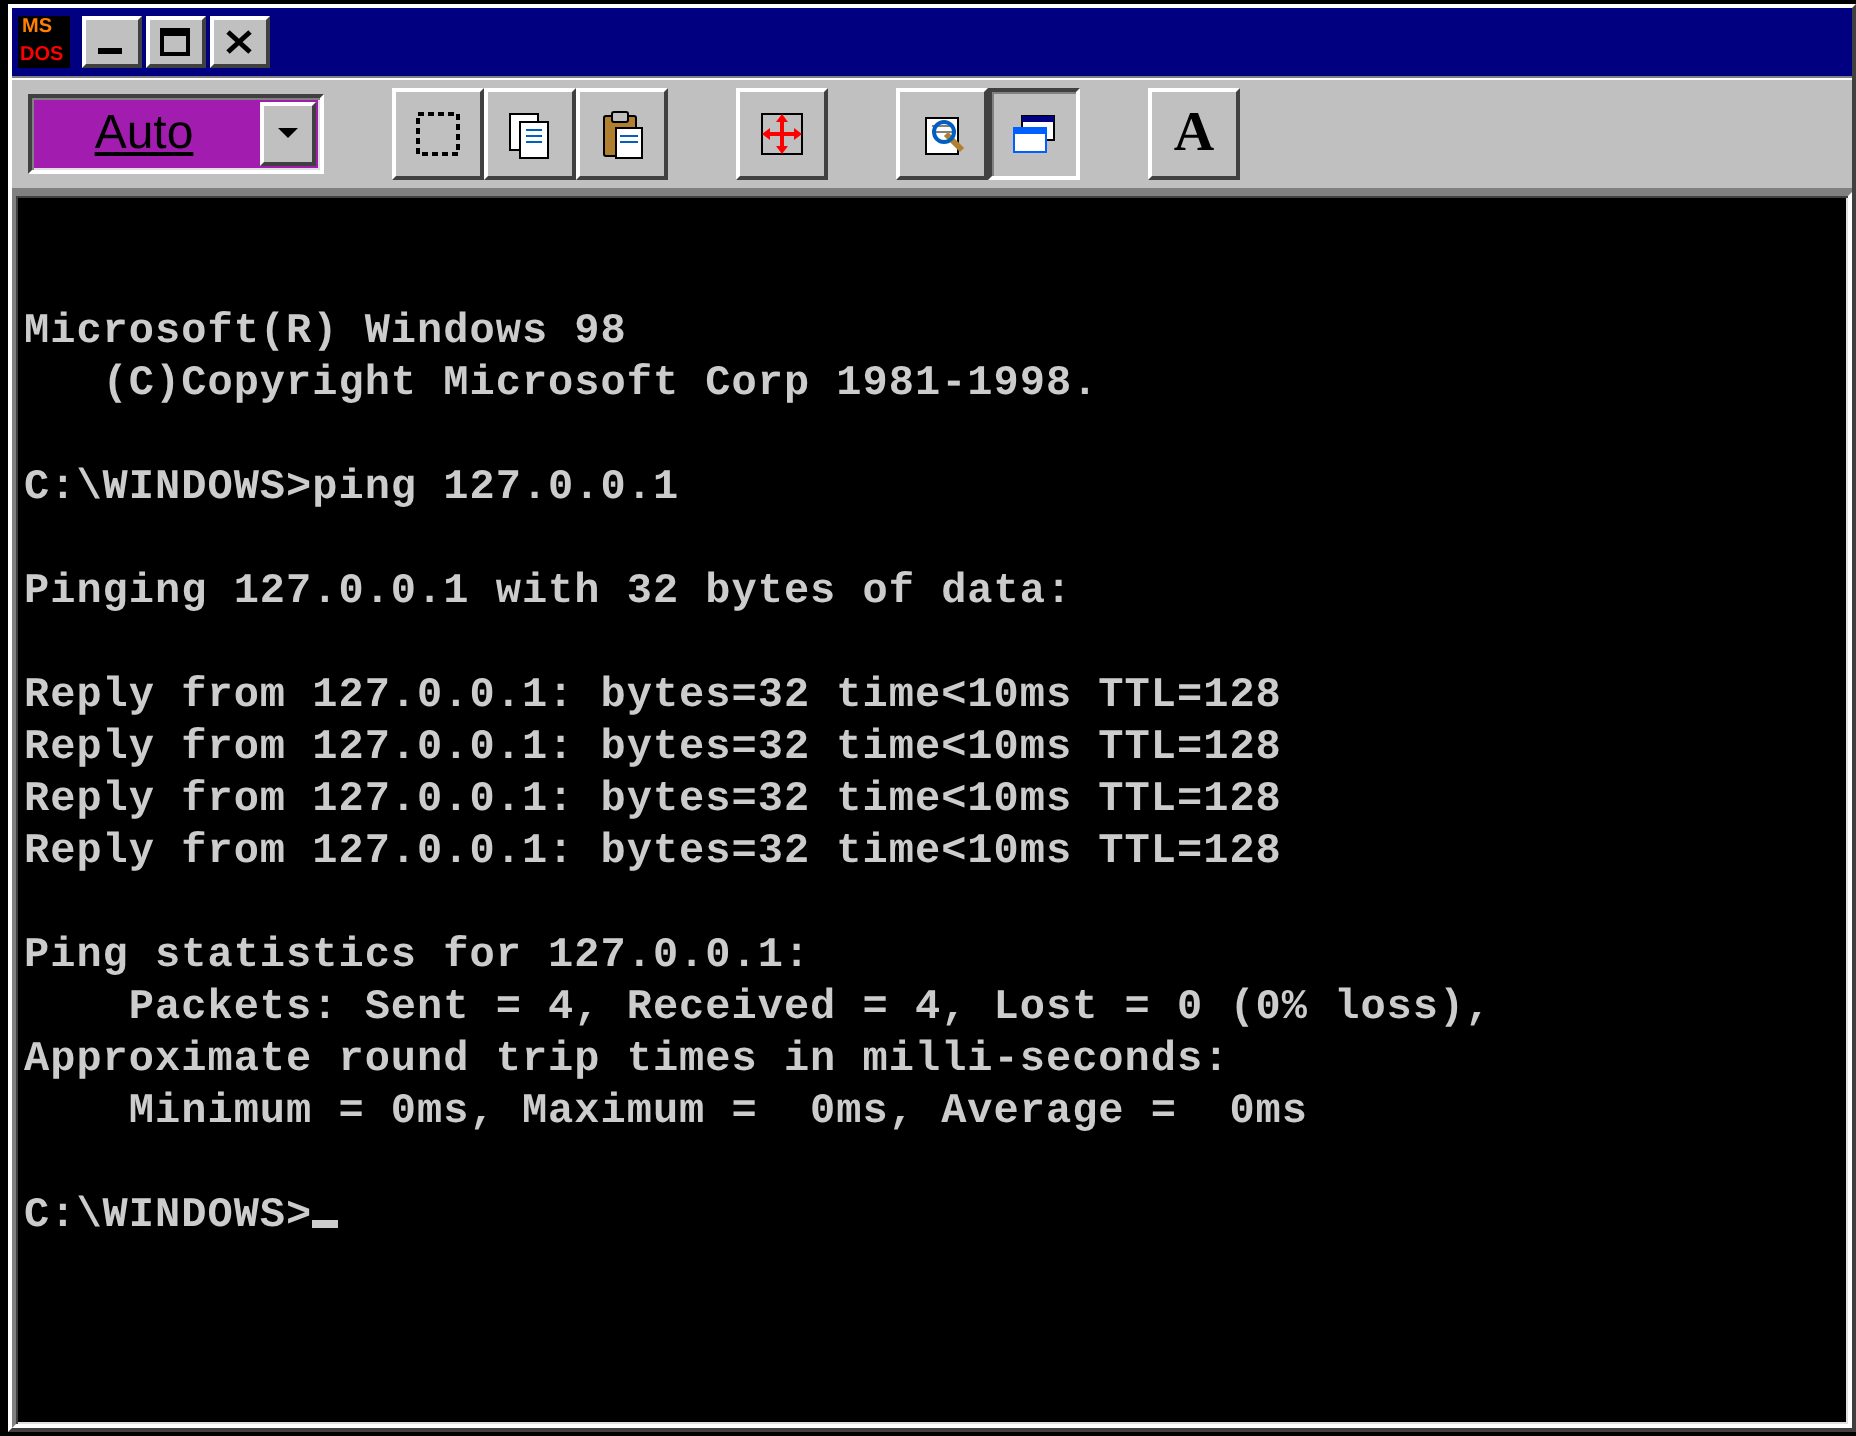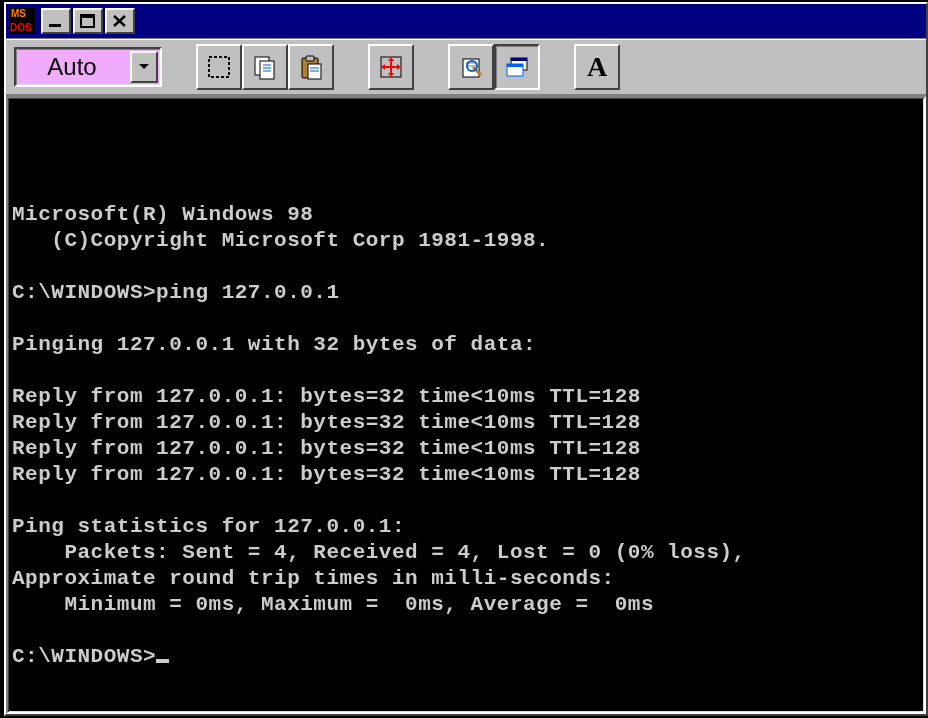--- a/index.html
+++ b/index.html
@@ -56,26 +56,27 @@
     border-top: 1px solid #808080;
     border-bottom: 2px solid;
     border-bottom-color: #808080;
     box-shadow: inset 0 1px 0 #ffffff;
     display: flex; align-items: center;
     padding: 4px 8px;
     gap: 10px;
   }
   .size-combo {
     width: 148px; height: 40px;
-    background: #f0abfc;
+    background: #a21caf;
     border: 2px solid;
     border-color: #404040 #ffffff #ffffff #404040;
     box-shadow: inset 1px 1px 0 #808080, inset -1px -1px 0 #dfdfdf;
     display: flex; align-items: center;
     position: relative;
+    text-decoration: underline;
   }
   .size-combo .val {
     flex:1; text-align:center;
     font: 24px/1 "MS Sans Serif", sans-serif;
     color:#000;
   }
   .size-combo .dd {
     width: 28px; height: 32px;
     margin: 2px;
     background:#c0c0c0;
@@ -108,21 +109,20 @@
   }
   .term {
     padding: 30px 11px 4px 4px;
     color: #cccccc;
     font-family: "Terminal", "Fixedsys", "Courier New", monospace;
     font-size: 21px;
     line-height: 26px;
     font-weight: bold;
     white-space: pre;
     letter-spacing: 0.5px;
-    margin-top: 48px;
   }
   .cursor {
     display:inline-block;
     width: 13px; height: 4px;
     background:#cccccc;
     margin-bottom: -1px;
     animation: blink 0.8s step-end infinite;
   }
   @keyframes blink { 50% { opacity:0; } }
 </style>

